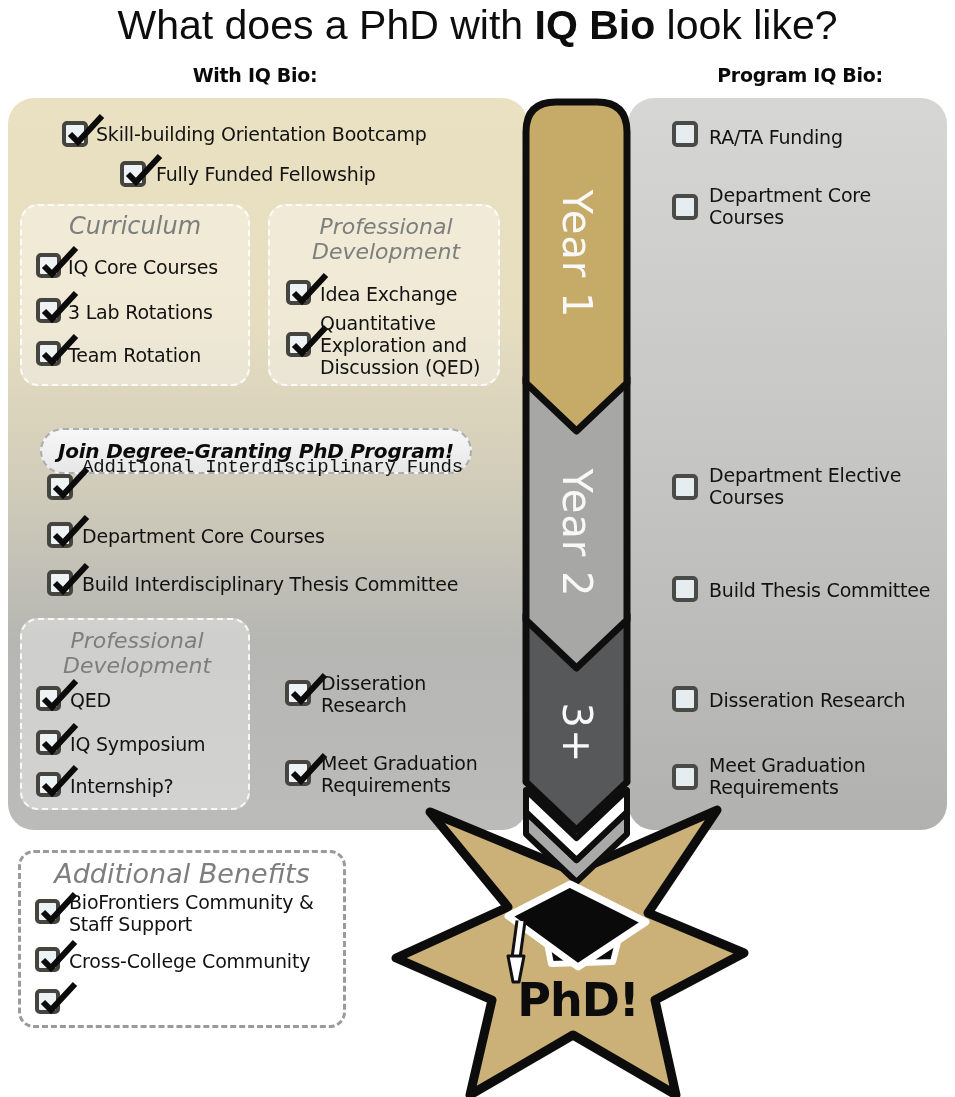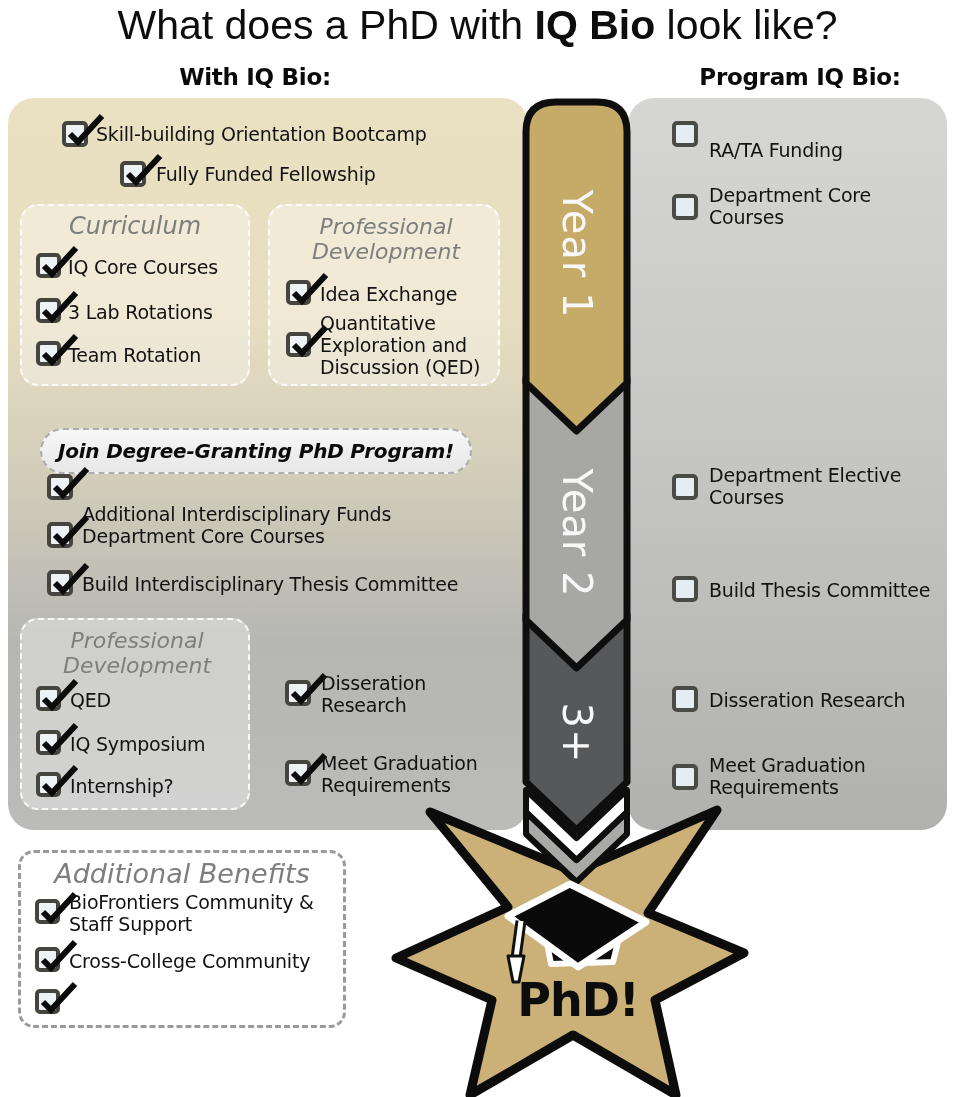--- a/index.html
+++ b/index.html
@@ -9,21 +9,21 @@
   }
   .abs{position:absolute;}
   
   .title{
     left:0;top:0;width:955px;height:54px;text-align:center;
     font-family:"Liberation Sans",sans-serif;font-size:41px;line-height:50px;color:#0d0d0d;
     white-space:nowrap;
   }
   .title b{font-weight:bold;}
   .col-header{
-    font-size:23px;font-weight:bold;color:#0a0a0a;text-align:center;letter-spacing:-0.3px;
+    font-size:19px;font-weight:bold;color:#0a0a0a;text-align:center;letter-spacing:-0.3px;
   }
   
   .panel-left{
     left:8px;top:98px;width:520px;height:732px;border-radius:26px;
     background:linear-gradient(180deg,#EAE1C3 0%,#E7DEC0 30%,#D2CDBA 52%,#B6B7B3 74%,#BBBCBA 100%);
   }
   .panel-right{
     left:628px;top:98px;width:319px;height:732px;border-radius:26px;
     background:linear-gradient(180deg,#D6D7D5 0%,#C7C8C6 45%,#B1B2B0 100%);
   }
@@ -133,21 +133,21 @@
     <div class="abs lbl" style="left:50px;top:106px;width:172px;">Quantitative Exploration and Discussion (QED)</div>
   </div>
 
   <div class="abs join-pill">Join Degree-Granting PhD Program!</div>
 
   <div class="abs cb" style="left:47px;top:474px;">
     <svg class="mark" viewBox="0 0 44 42">
         <polyline points="7,25 15,33 39,7" fill="none" stroke="#0b0b0b" stroke-width="6"></polyline>
       </svg>
   </div>
-  <div class="abs lbl nowrap" style="left:82px;top:503px;">Additional Interdisciplinary Funds</div>
+  <div class="abs lbl nowrap" style="left:82px;top:456px;font-family:Liberation Mono, monospace;">Additional Interdisciplinary Funds</div>
 
   <div class="abs cb" style="left:47px;top:522px;">
     <svg class="mark" viewBox="0 0 44 42">
         <polyline points="7,25 15,33 39,7" fill="none" stroke="#0b0b0b" stroke-width="6"></polyline>
       </svg>
   </div>
   <div class="abs lbl nowrap" style="left:82px;top:525px;">Department Core Courses</div>
 
   <div class="abs cb" style="left:47px;top:570px;">
     <svg class="mark" viewBox="0 0 44 42">
@@ -186,21 +186,21 @@
   <div class="abs lbl" style="left:321px;top:672px;width:140px;">Disseration Research</div>
 
   <div class="abs cb" style="left:285px;top:760px;">
     <svg class="mark" viewBox="0 0 44 42">
         <polyline points="7,25 15,33 39,7" fill="none" stroke="#0b0b0b" stroke-width="6"></polyline>
       </svg>
   </div>
   <div class="abs lbl" style="left:321px;top:752px;width:180px;">Meet Graduation Requirements</div>
 
   <div class="abs cb un" style="left:672px;top:121px;"></div>
-  <div class="abs lbl nowrap" style="left:709px;top:139px;">RA/TA Funding</div>
+  <div class="abs lbl nowrap" style="left:709px;top:126px;">RA/TA Funding</div>
 
   <div class="abs cb un" style="left:672px;top:194px;"></div>
   <div class="abs lbl" style="left:709px;top:184px;width:190px;">Department Core Courses</div>
 
   <div class="abs cb un" style="left:672px;top:474px;"></div>
   <div class="abs lbl" style="left:709px;top:464px;width:205px;">Department Elective Courses</div>
 
   <div class="abs cb un" style="left:672px;top:576px;"></div>
   <div class="abs lbl nowrap" style="left:709px;top:579px;">Build Thesis Committee</div>
 

